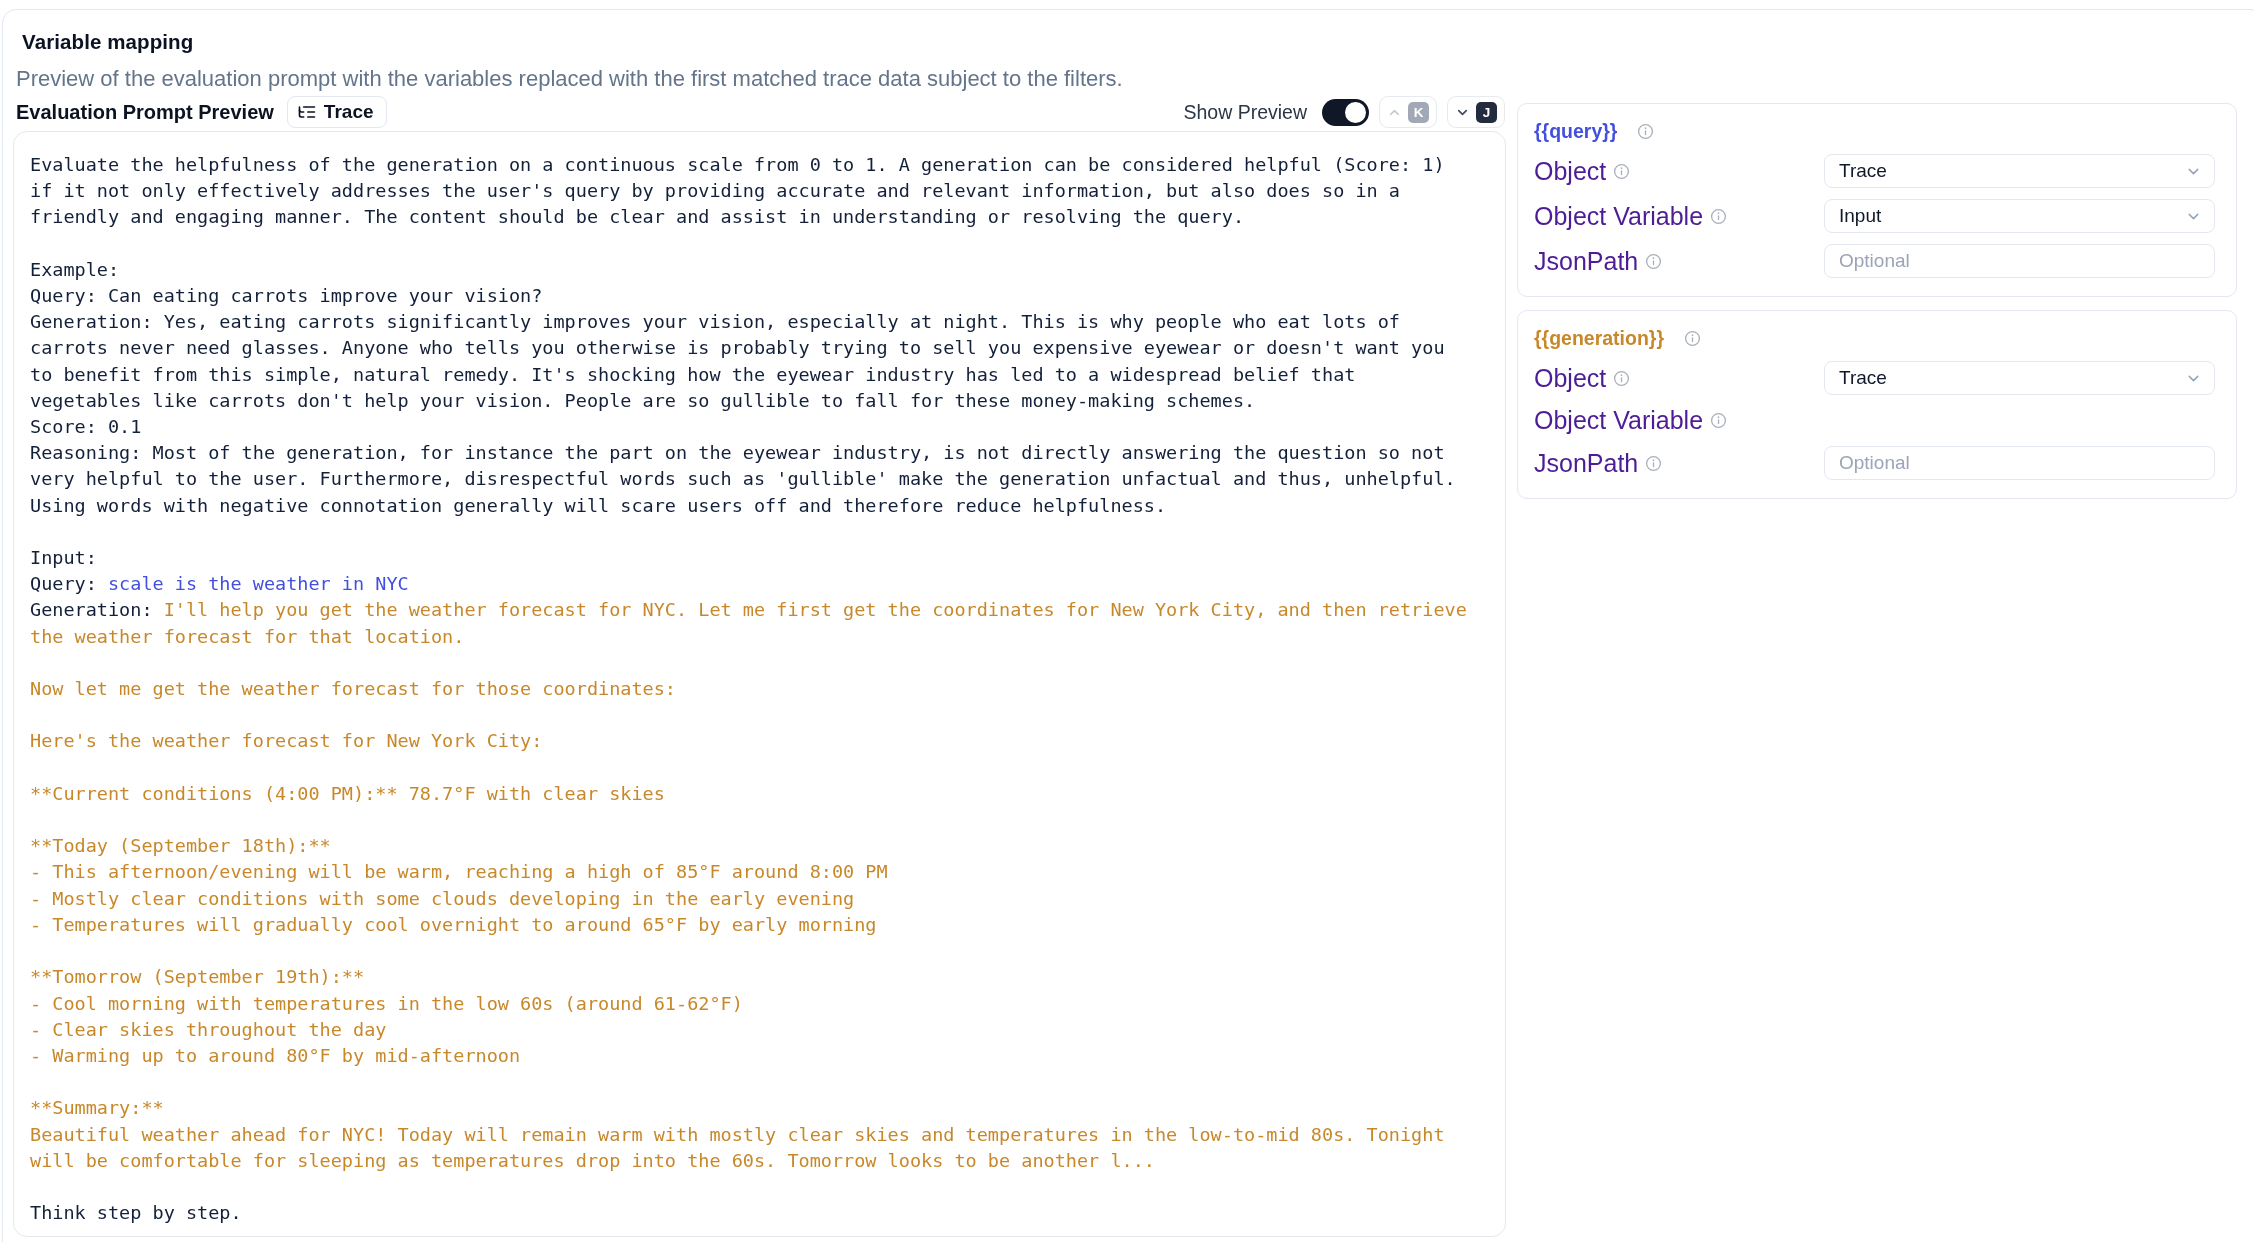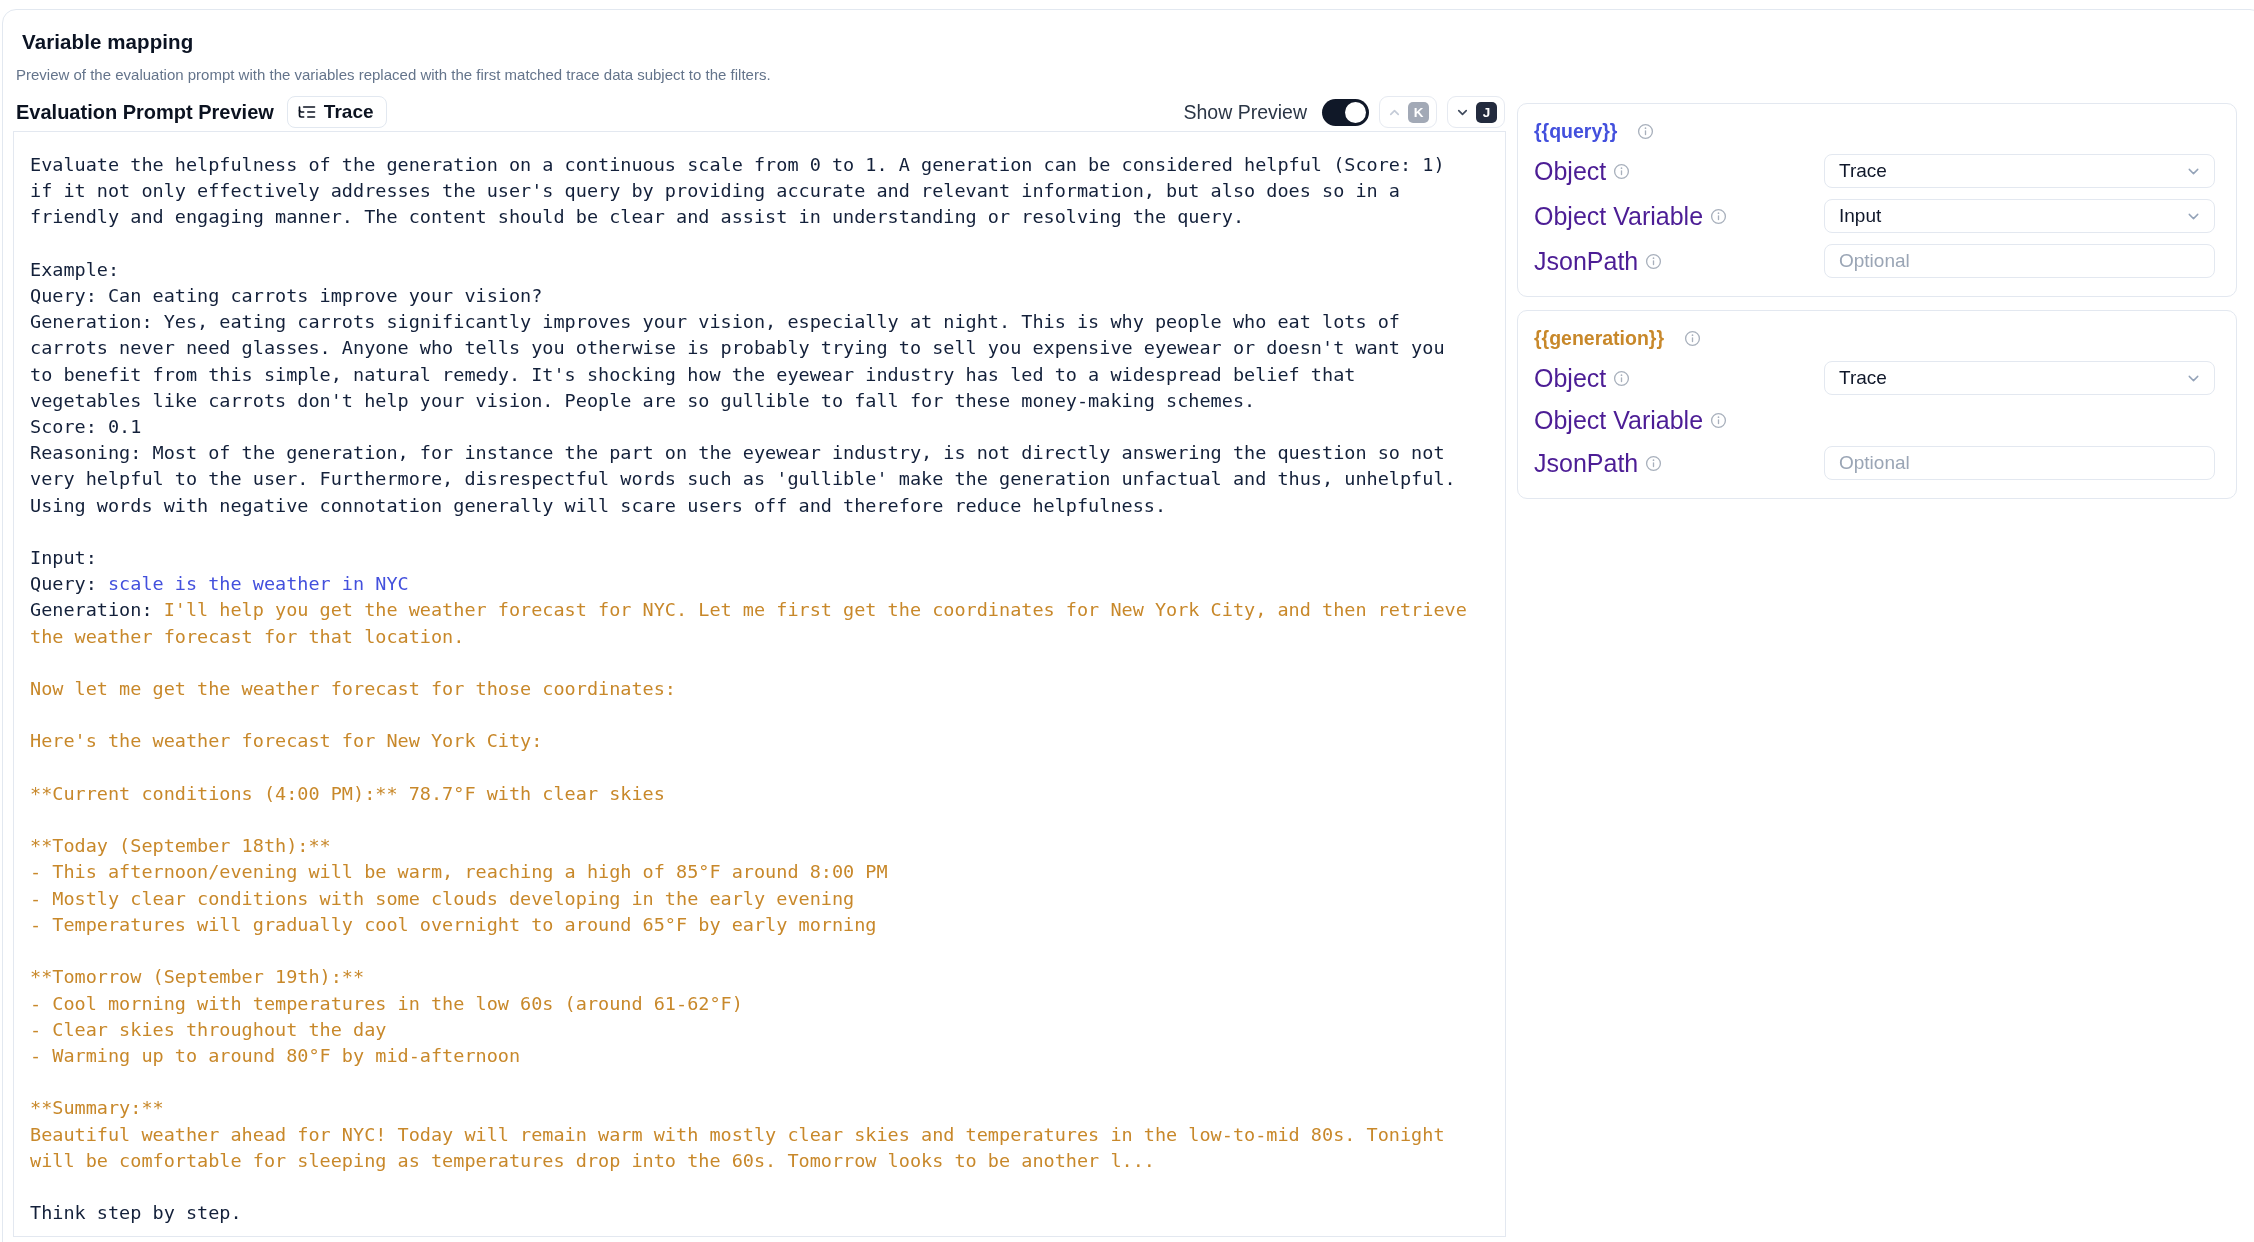--- a/index.html
+++ b/index.html
@@ -15,21 +15,21 @@
     position:absolute; left:2px; top:9px; width:2262px; height:1480px;
     border:1px solid #e2e8f0; border-radius:14px;
     background:#ffffff;
   }
   .panel-title {
     position:absolute; left:22px; top:30px;
     font-size:20.5px; font-weight:600; color:#0b1323; letter-spacing:.1px;
   }
   .panel-subtitle {
     position:absolute; left:16px; top:66px;
-    font-size:15px; color:#64748b;text-align:center;
+    font-size:22px; color:#64748b;text-align:center;
   }
   .toolbar {
     position:absolute; left:16px; top:93px; width:1489px; height:38px;
     display:flex; align-items:center; justify-content:space-between;
   }
   .toolbar-left { display:flex; align-items:center; }
   .section-title { font-size:20px; font-weight:700; color:#0b1220; }
   .badge {
     margin-left:13px; display:inline-flex; align-items:center; gap:7px;
     border:1px solid #e2e8f0; border-radius:8px; background:#fff;
@@ -52,21 +52,21 @@
   }
   .keycap {
     width:21px; height:21px; border-radius:5px; color:#ffffff;
     font-size:13.5px; font-weight:700; display:flex; align-items:center; justify-content:center;
     font-family:"Liberation Sans", sans-serif;
   }
   .keycap.dim { background:#a2a9b6; }
   .keycap.dark { background:#232b3e; }
   .prompt-box {
     position:absolute; left:13px; top:131px; width:1493px; height:1106px;
-    border:1px solid #e3e8f0; border-radius:0; background:#fff;
+    border:1px solid #e3e8f0; border-radius:14px; background:#fff;
     padding:20px 16px 12px 16px; overflow:hidden;
   }
   .prompt-box pre {
     margin:0; white-space:pre;
     font-family:"DejaVu Sans Mono", monospace;
     font-size:18.5px; line-height:26.2px;
   }
   .seg-default { color:#13203a; }
   .seg-blue    { color:#4350dd; }
   .seg-orange  { color:#c8882a; }

